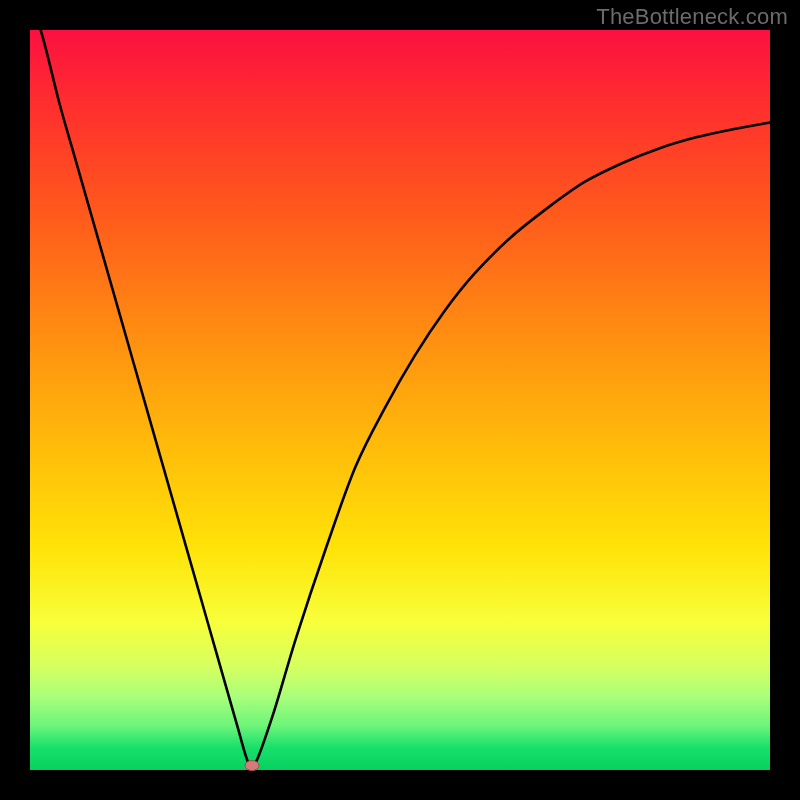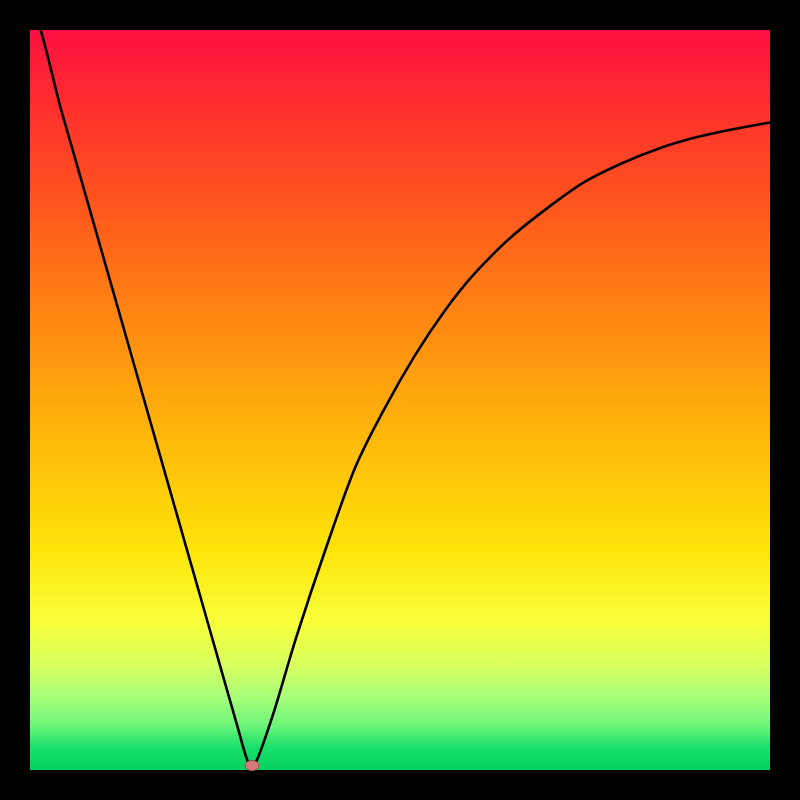--- a/index.html
+++ b/index.html
@@ -66,19 +66,20 @@
   .dot {
     fill: #d77a7a;
     stroke: #9c4f4f;
     stroke-width: 1;
   }
 </style>
 </head>
 <body>
 
 <div class="frame">
+  <div class="watermark">TheBottleneck.com</div>
   <div class="plot-area">
     <svg class="svg-layer" viewBox="0 0 740 740">
       <path id="curve-path" class="curve" d="M 0,-37 C 2.466666666666667,-28.366666666666653 9.866666666666667,-3.699999999999932 14.8,14.800000000000068 C 19.733333333333334,33.30000000000007 24.666666666666668,55.5 29.6,74 C 34.53333333333333,92.5 39.46666666666667,108.5333333333334 44.4,125.80000000000007 C 49.33333333333333,143.06666666666675 54.266666666666666,160.33333333333337 59.2,177.60000000000002 C 64.13333333333334,194.86666666666667 69.06666666666666,212.13333333333338 74,229.40000000000003 C 78.93333333333334,246.66666666666669 83.86666666666666,263.93333333333334 88.8,281.2 C 93.73333333333333,298.46666666666664 98.66666666666667,315.7333333333333 103.60000000000001,332.99999999999994 C 108.53333333333335,350.2666666666666 113.46666666666667,367.5333333333333 118.4,384.8 C 123.33333333333334,402.0666666666667 128.26666666666665,419.33333333333337 133.2,436.6 C 138.13333333333333,453.8666666666667 143.06666666666666,471.1333333333333 148,488.4 C 152.93333333333334,505.66666666666663 157.86666666666667,522.9333333333334 162.8,540.2 C 167.73333333333335,557.4666666666667 172.66666666666666,574.7333333333333 177.6,592 C 182.53333333333333,609.2666666666667 187.46666666666667,626.5333333333333 192.4,643.8 C 197.33333333333334,661.0666666666666 202.88333333333335,680.8 207.20000000000002,695.6 C 211.51666666666668,710.4000000000001 215.21666666666664,726.4333333333334 218.29999999999998,732.6 C 221.38333333333333,738.7666666666667 221.38333333333333,741.2333333333333 225.7,732.6 C 230.01666666666665,723.9666666666667 237.41666666666669,701.7666666666667 244.20000000000002,680.8 C 250.98333333333335,659.8333333333333 257.76666666666665,633.9333333333333 266.4,606.8 C 275.0333333333333,579.6666666666666 286.1333333333333,546.3666666666667 296,518 C 305.8666666666667,489.6333333333333 315.73333333333335,460.03333333333336 325.6,436.6 C 335.4666666666667,413.1666666666667 345.3333333333333,395.90000000000003 355.2,377.40000000000003 C 365.06666666666666,358.90000000000003 374.93333333333334,341.6333333333333 384.8,325.59999999999997 C 394.6666666666667,309.5666666666666 404.53333333333336,294.76666666666665 414.40000000000003,281.2 C 424.2666666666667,267.6333333333333 432.9,256.5333333333333 444,244.2 C 455.1,231.86666666666667 468.6666666666667,218.30000000000004 481,207.20000000000005 C 493.3333333333333,196.10000000000005 505.6666666666667,186.85000000000005 518,177.60000000000002 C 530.3333333333334,168.35 542.6666666666666,159.09999999999994 555,151.69999999999993 C 567.3333333333334,144.29999999999993 579.6666666666666,138.75000000000003 592,133.20000000000005 C 604.3333333333334,127.65000000000005 616.6666666666666,122.71666666666664 629,118.39999999999998 C 641.3333333333334,114.08333333333331 653.6666666666666,110.50666666666673 666,107.30000000000007 C 678.3333333333334,104.0933333333334 690.6666666666666,101.62666666666665 703,99.15999999999997 C 715.3333333333334,96.69333333333329 733.8333333333334,93.61 740,92.5"></path>
       <ellipse id="opt-dot" class="dot" cx="222" cy="735.56" rx="7" ry="5"></ellipse>
     </svg>
   </div>
 </div>
 
 </body></html>

